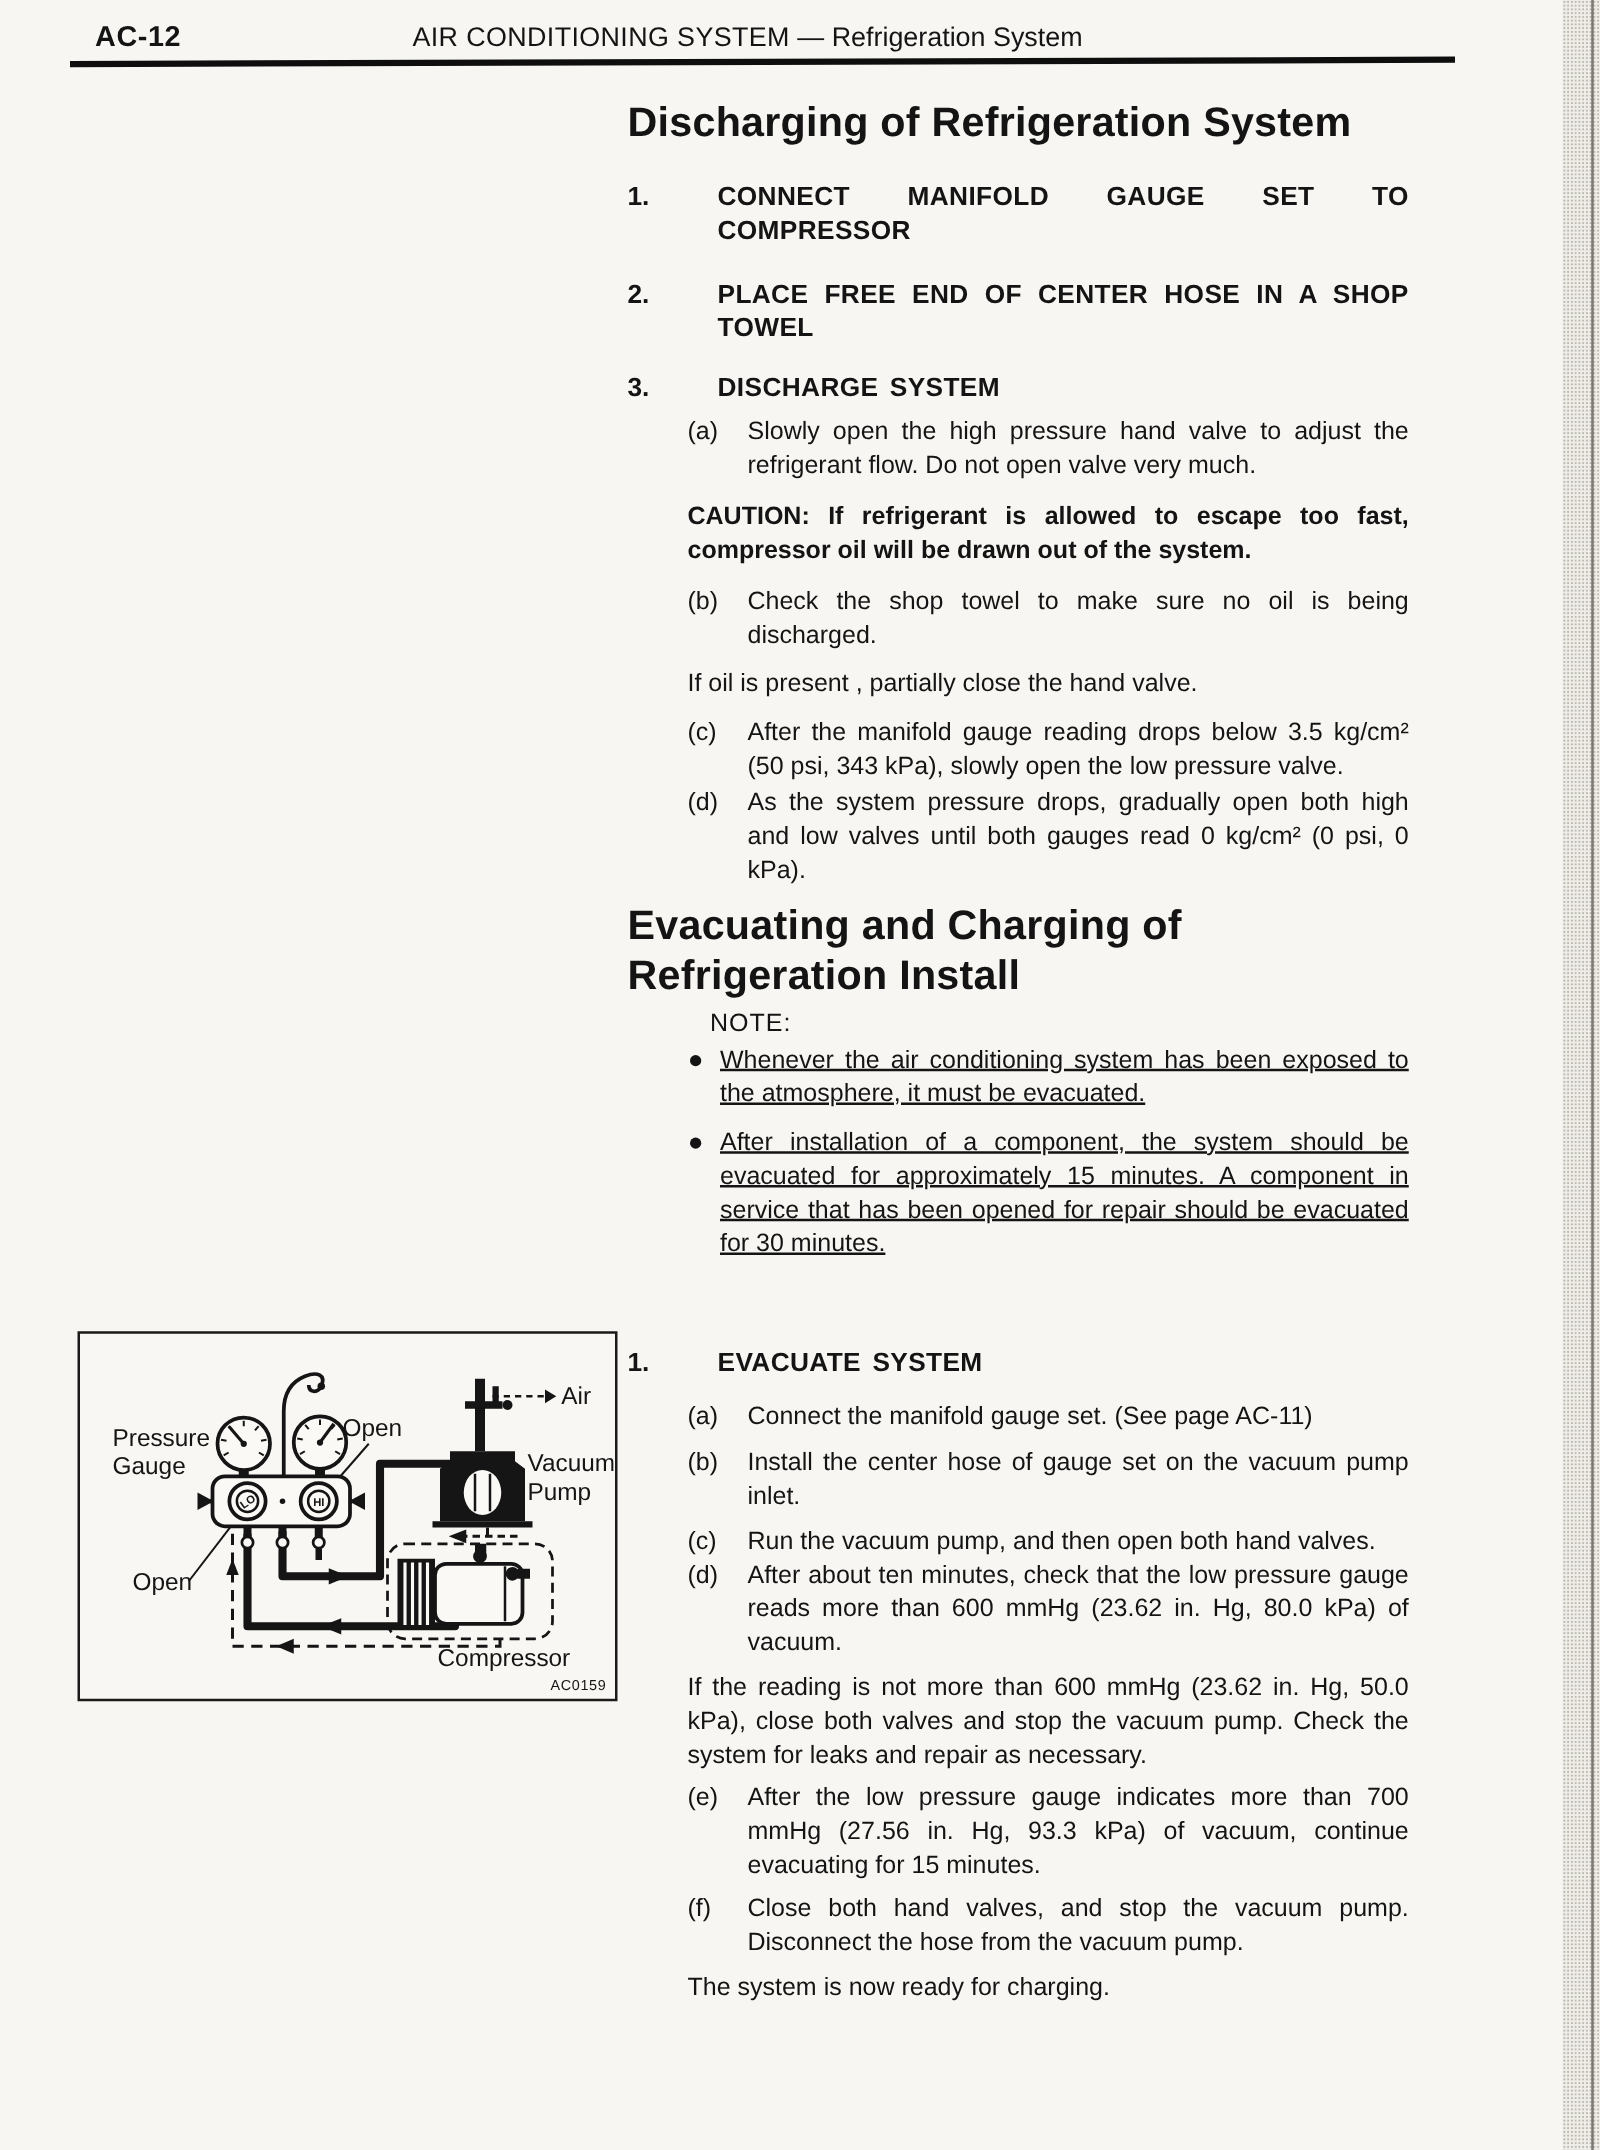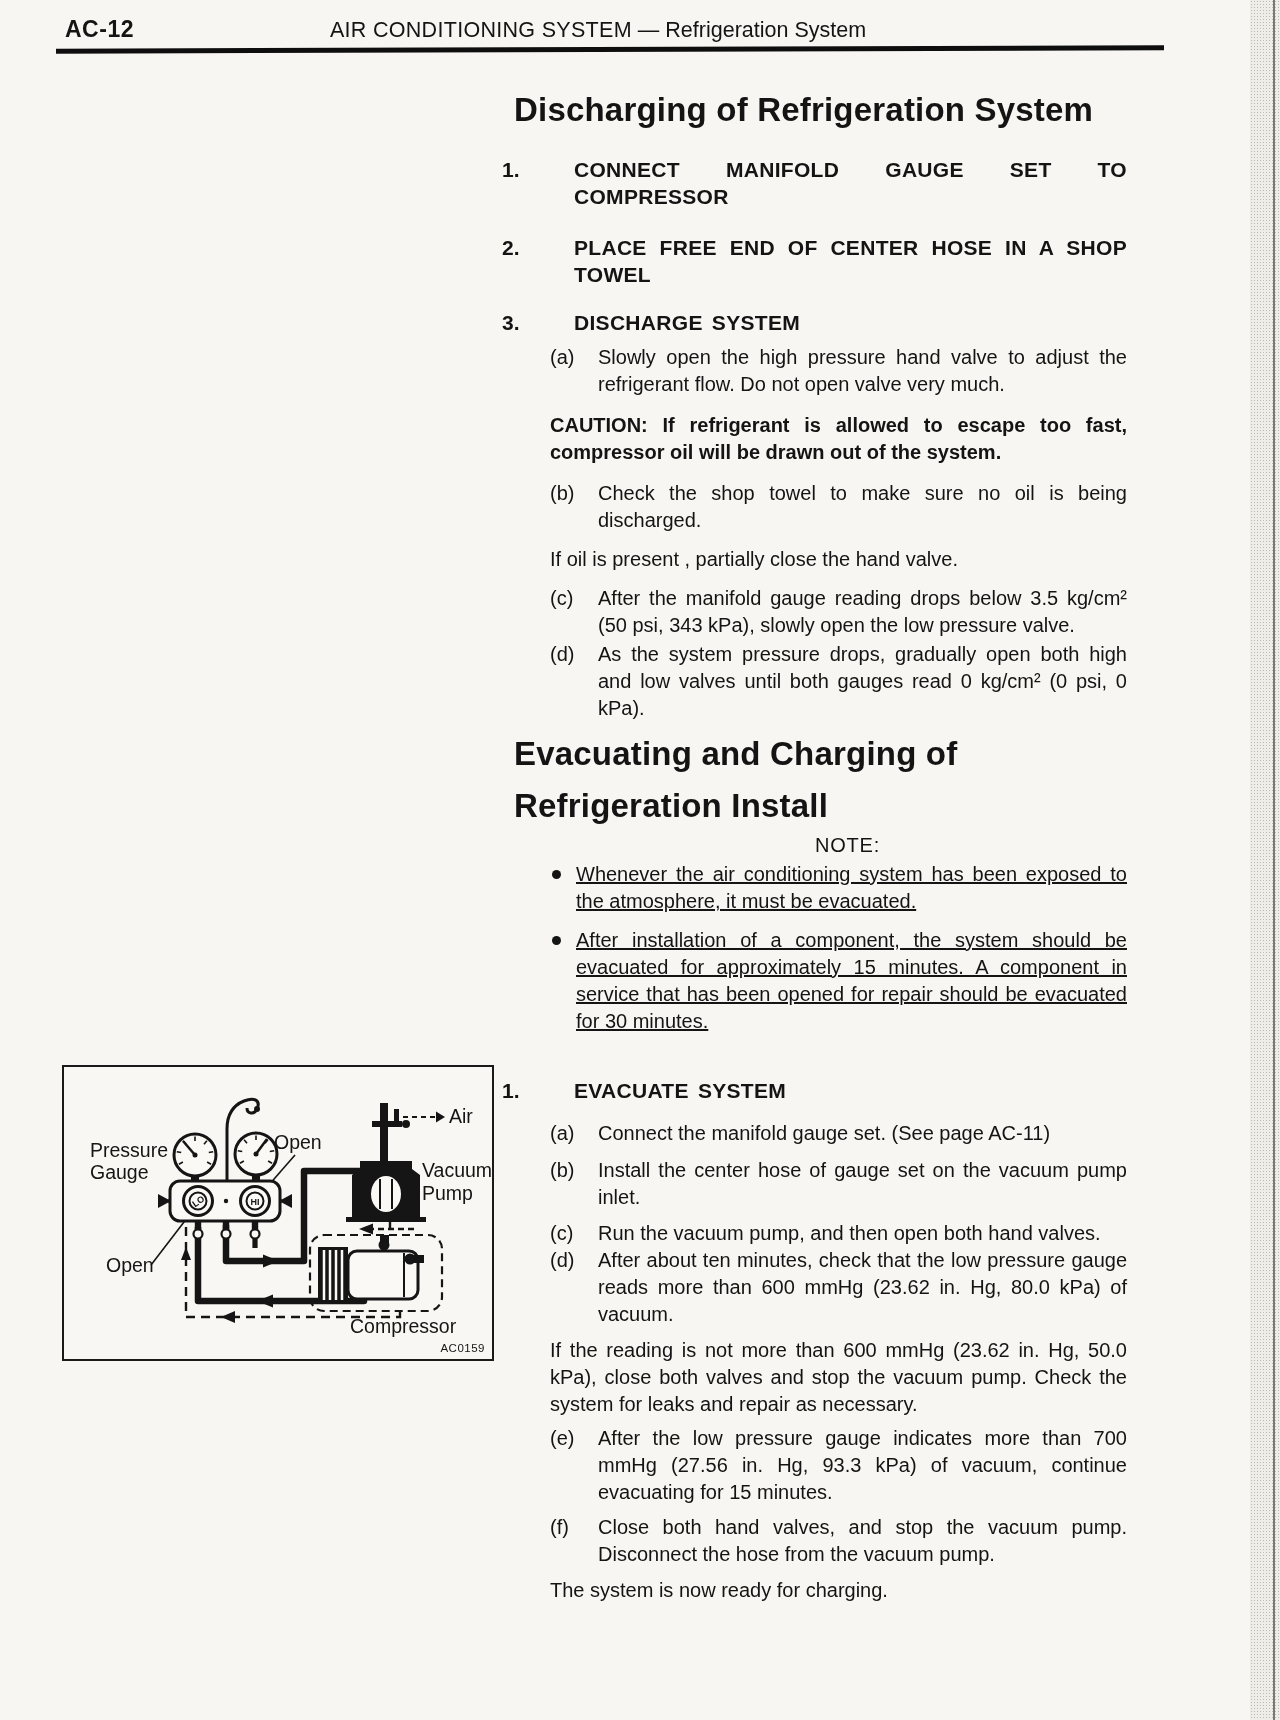--- a/index.html
+++ b/index.html
@@ -1,51 +1,51 @@
 <!DOCTYPE html>
 <html><head>
 <meta charset="utf-8">
 <style>
   html,body{margin:0;padding:0;background:#dddbd6;}
   .page{position:relative;width:1280px;height:1720px;background:#f7f6f2;
         font-family:"Liberation Sans",sans-serif;color:#141414;overflow:hidden;}
 
   
-  .hdr-num{position:absolute;left:65px;top:16px;font-size:23px;font-weight:bold;letter-spacing:.5px;}
+  .hdr-num{position:absolute;left:76px;top:16px;font-size:23px;font-weight:bold;letter-spacing:.5px;}
   .hdr-title{position:absolute;left:30px;top:18px;width:1136px;text-align:center;font-size:21.5px;white-space:nowrap;}
   .hdr-title .b{font-weight:normal;letter-spacing:.3px;}
   .hdr-rule{position:absolute;left:56px;top:47px;width:1108px;height:5px;background:#0e0e0e;transform:rotate(-0.18deg);}
 
   
   .gutter{position:absolute;right:0;top:0;width:30px;height:100%;
           background-color:#efede8;
           background-image:radial-gradient(#bdb9b1 0.9px, rgba(0,0,0,0) 1px);
           background-size:3px 3px;}
   .gutter-line{position:absolute;right:5px;top:0;width:2.5px;height:100%;background:#55514b;opacity:.75;}
 
   
   .colA{position:absolute;left:502px;top:78px;width:625px;}
   .colB{position:absolute;left:502px;top:1077px;width:625px;}
 
-  .doc-h1{font-size:33px;line-height:40px;font-weight:bold;letter-spacing:.2px;margin:12px;}
+  .doc-h1{font-size:33px;line-height:40px;font-weight:bold;letter-spacing:.2px;margin:0;}
   .mb26{margin-bottom:26px}.mb24{margin-bottom:24px}.mb21{margin-bottom:21px}.mb16{margin-bottom:16px}
   .mb14{margin-bottom:14px}.mb12{margin-bottom:12px}.mb10{margin-bottom:10px}.mb9{margin-bottom:9px}
   .mb8{margin-bottom:8px}.mb7{margin-bottom:7px}.mb6{margin-bottom:6px}.mb2{margin-bottom:2px}.mb0{margin-bottom:0}
 
   .step{display:flex;font-size:21px;line-height:27px;font-weight:bold;}
   .step .n{width:48px;flex:none;}
   .step .t{flex:1;text-align:justify;word-spacing:3px;letter-spacing:.3px;margin-left:24px;}
 
   .sub{display:flex;margin-left:48px;font-size:20px;line-height:27px;}
   .sub .m{width:48px;flex:none;}
   .sub .t{flex:1;text-align:justify;}
 
   .para{margin-left:48px;font-size:20px;line-height:27px;text-align:justify;}
   .para.bold{font-weight:bold;}
-  .note-label{margin-left:66px;font-size:20px;line-height:27px;letter-spacing:.8px;text-align:center;}
+  .note-label{margin-left:66px;font-size:20px;line-height:27px;letter-spacing:.8px;}
 
   .bullet{display:flex;margin-left:48px;font-size:20px;line-height:27px;}
   .bullet .dotcell{width:26px;flex:none;position:relative;}
   .bullet .dotglyph{position:absolute;left:2px;top:9px;width:9px;height:9px;border-radius:50%;background:#141414;}
   .bullet .t{flex:1;text-align:justify;text-decoration:underline;}
 
   
   .figure{position:absolute;left:62px;top:1065px;width:432px;height:296px;
           border:2.5px solid #1a1a1a;background:#f8f7f3;box-sizing:border-box;}
   .figure svg{position:absolute;left:0;top:0;}

